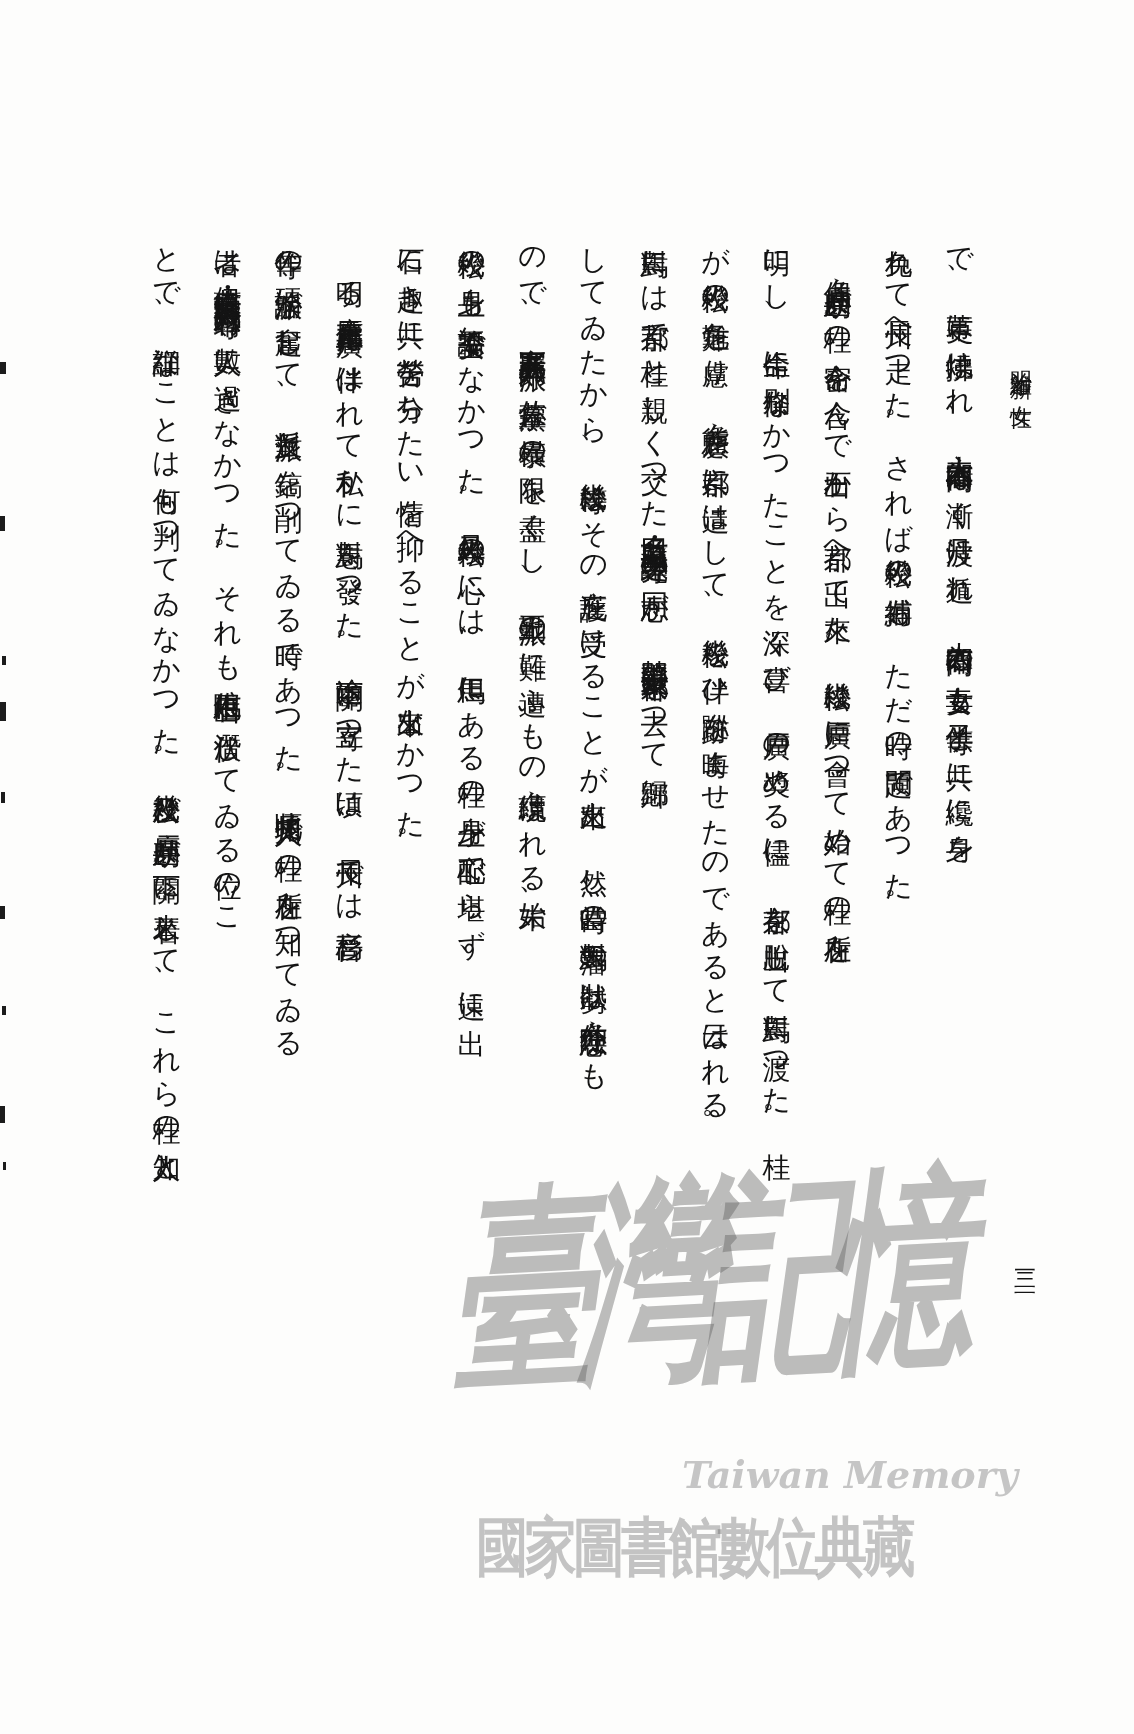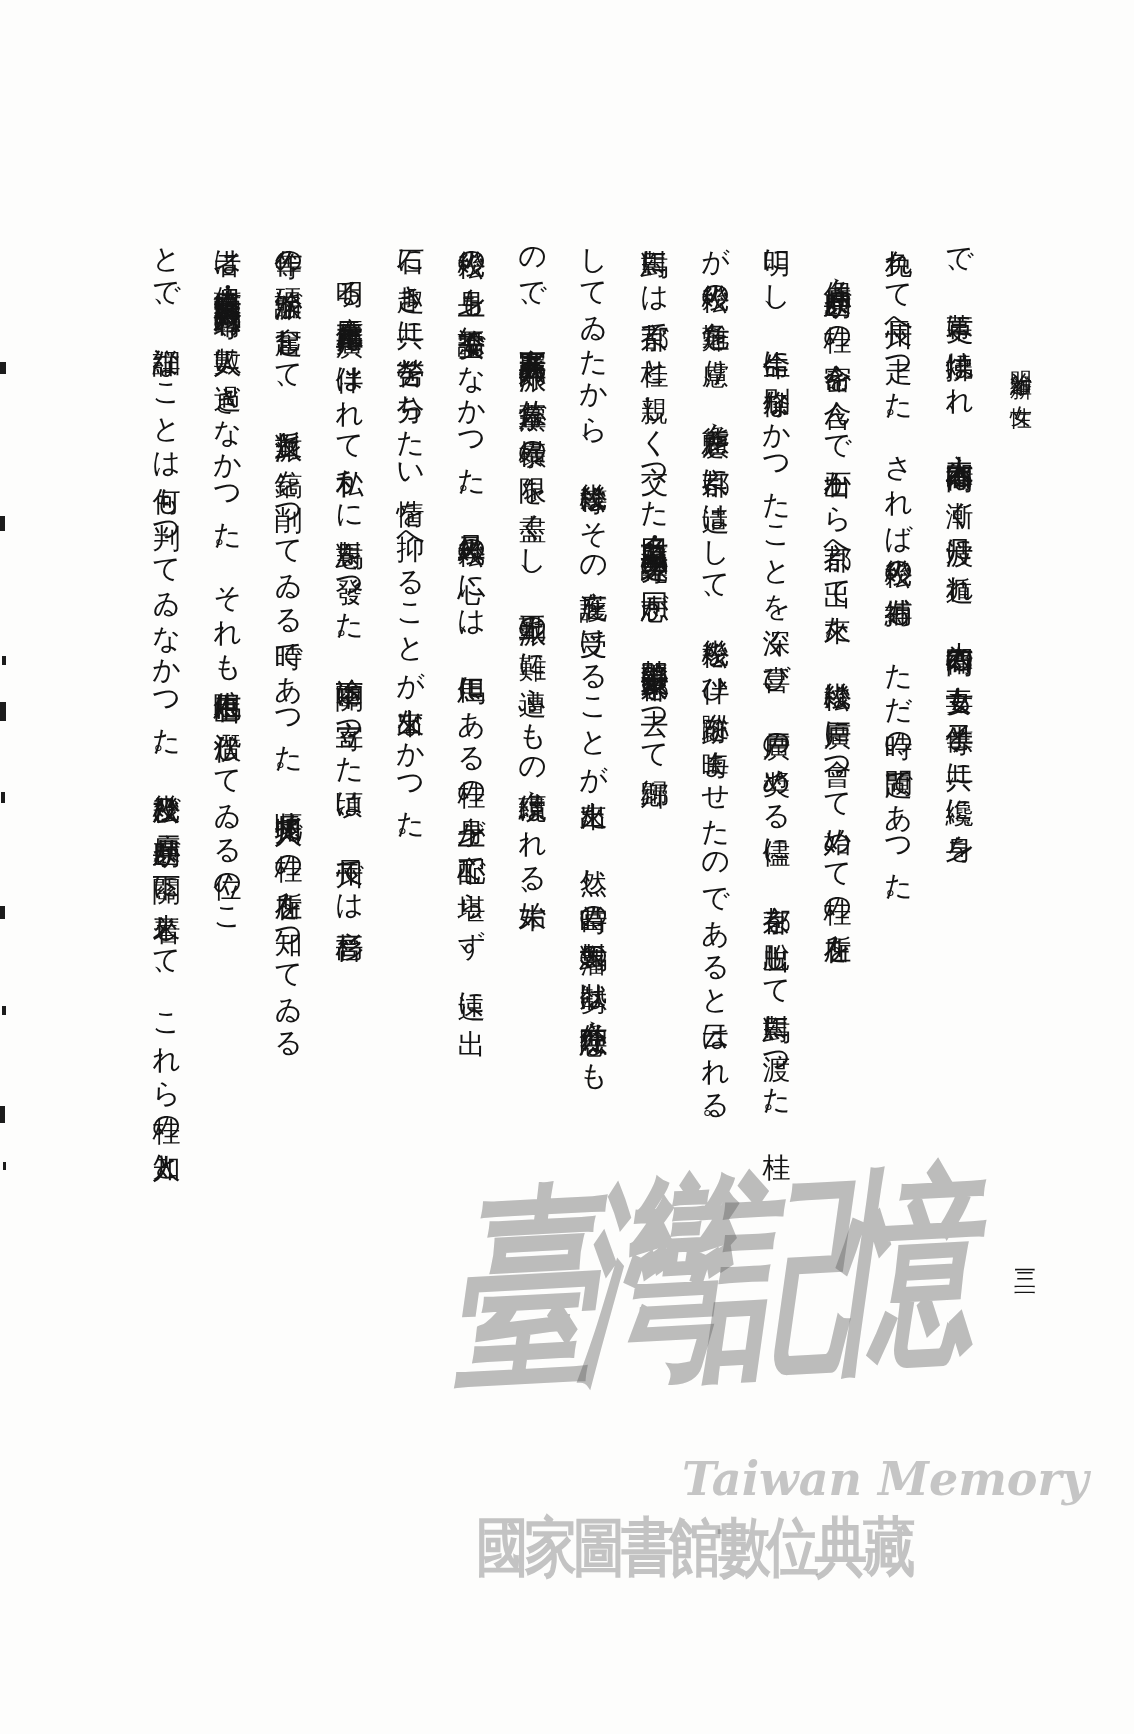--- a/index.html
+++ b/index.html
@@ -41,21 +41,21 @@
     font-size:215px;line-height:1.15;
     font-weight:bold;font-style:italic;
     letter-spacing:-24px;
     color:rgba(90,90,90,0.40);
     transform:scaleX(0.66) rotate(-2deg);
     transform-origin:left top;
     white-space:nowrap;
   }
   .wm-latin{
     left:682px;top:1452px;
-    font-size:46px;font-style:italic;font-weight:bold;
+    font-size:38px;font-style:italic;font-weight:bold;
     color:rgba(70,70,70,0.30);
     white-space:nowrap;
   }
   .wm-bottom{
     left:476px;top:1504px;
     font-size:64px;font-weight:bold;
     letter-spacing:-5px;
     color:rgba(80,80,80,0.33);
     transform:scaleX(0.82);
     transform-origin:left top;

